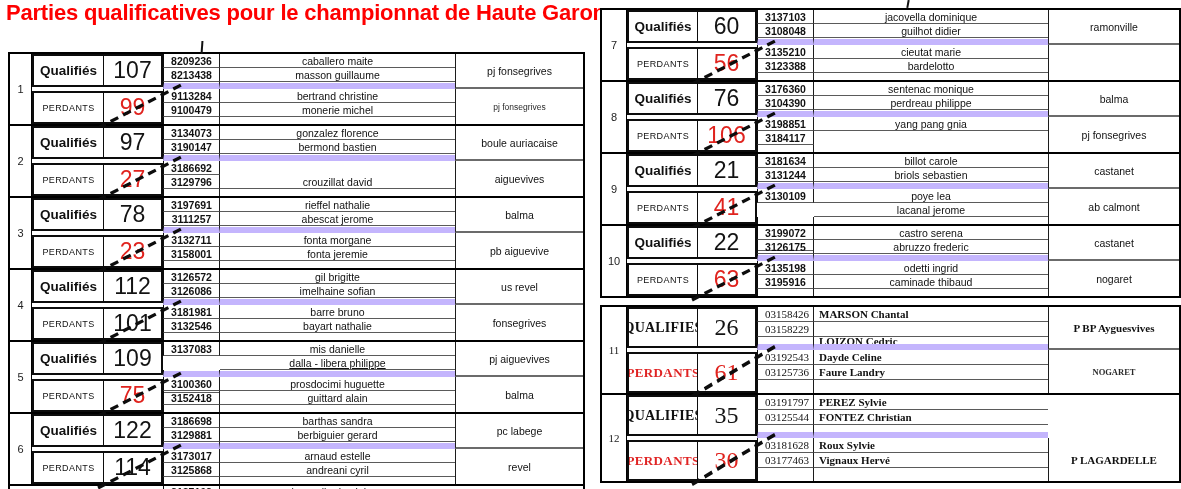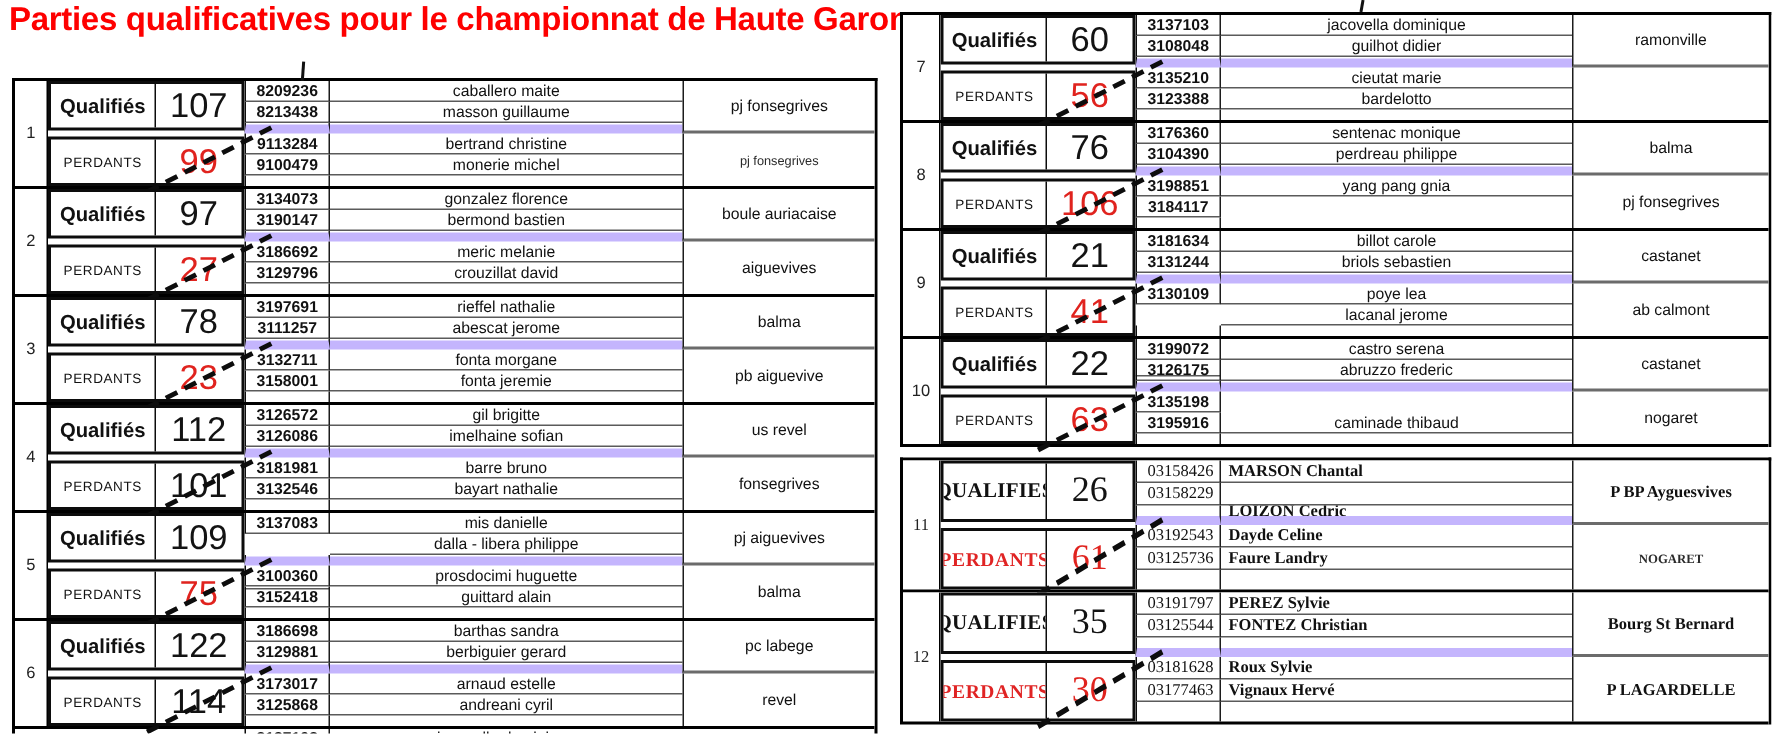--- a/index.html
+++ b/index.html
@@ -145,21 +145,20 @@
         </div>
       </div>
       <div class="idcell" style="grid-row: 1;">3134073</div>
       <div class="namecell" style="grid-row: 1;">gonzalez florence</div>
       <div class="idcell" style="grid-row: 2;">3190147</div>
       <div class="namecell" style="grid-row: 2;">bermond bastien</div>
       <div class="idcell row-sep" style="grid-row: 3;"></div>
       <div class="namecell row-sep" style="grid-row: 3;"></div>
       <div class="clubcell q">boule auriacaise</div>
       <div class="idcell" style="grid-row: 4;">3186692</div>
-      <div class="namecell" style="grid-row: 4;">meric melanie</div>
       <div class="idcell" style="grid-row: 5;">3129796</div>
       <div class="namecell" style="grid-row: 5;">crouzillat david</div>
       <div class="idcell row-last" style="grid-row: 6;"></div>
       <div class="namecell row-last" style="grid-row: 6;"></div>
       <div class="clubcell p">aiguevives</div>
     </div>
     <div class="block std" style="grid-template-columns: 22px 71px 60px 57px 235px 128px;">
       <div class="numcell">3</div>
       <div class="pairbox q">
         <div class="labelcell">Qualifiés</div>
@@ -236,21 +235,21 @@
         <div class="scorecell">
           <span class="score-red">75</span>
           <svg class="strike-svg" viewBox="0 0 88 50" preserveAspectRatio="none">
             <line x1="3" y1="46" x2="85" y2="3" stroke="#0d0d0d" stroke-width="3.2" stroke-dasharray="8.5 5.5"></line>
           </svg>
         </div>
       </div>
       <div class="idcell" style="grid-row: 1;">3137083</div>
       <div class="namecell" style="grid-row: 1;">mis danielle</div>
       <div class="idcell" style="grid-row: 2; margin-top: 36px;">3137086</div>
-      <div class="namecell" style="grid-row: 2;">dalla - libera philippe</div>
+      <div class="namecell" style="grid-row: 2; text-decoration: underline;">dalla - libera philippe</div>
       <div class="idcell row-sep" style="grid-row: 3;"></div>
       <div class="namecell row-sep" style="grid-row: 3;"></div>
       <div class="clubcell q">pj aiguevives</div>
       <div class="idcell" style="grid-row: 4;">3100360</div>
       <div class="namecell" style="grid-row: 4;">prosdocimi huguette</div>
       <div class="idcell" style="grid-row: 5;">3152418</div>
       <div class="namecell" style="grid-row: 5;">guittard alain</div>
       <div class="idcell row-last" style="grid-row: 6;"></div>
       <div class="namecell row-last" style="grid-row: 6;"></div>
       <div class="clubcell p">balma</div>
@@ -407,20 +406,21 @@
         </div>
       </div>
       <div class="idcell" style="grid-row: 1;">3199072</div>
       <div class="namecell" style="grid-row: 1;">castro serena</div>
       <div class="idcell" style="grid-row: 2;">3126175</div>
       <div class="namecell" style="grid-row: 2;">abruzzo frederic</div>
       <div class="idcell row-sep" style="grid-row: 3;"></div>
       <div class="namecell row-sep" style="grid-row: 3;"></div>
       <div class="clubcell q">castanet</div>
       <div class="idcell" style="grid-row: 4;">3135198</div>
+      <div class="namecell" style="grid-row: 4;">odetti ingrid</div>
       <div class="idcell" style="grid-row: 5;">3195916</div>
       <div class="namecell" style="grid-row: 5;">caminade thibaud</div>
       <div class="idcell row-last" style="grid-row: 6;"></div>
       <div class="namecell row-last" style="grid-row: 6;"></div>
       <div class="clubcell p">nogaret</div>
     </div>
   </div>
 <div id="col-right-b" class="tablecol">
     <div class="block caps" style="grid-template-columns: 25px 68px 62px 57px 234px 131px;">
       <div class="numcell">11</div>
@@ -470,21 +470,20 @@
             <line x1="3" y1="46" x2="85" y2="3" stroke="#0d0d0d" stroke-width="3.2" stroke-dasharray="8.5 5.5"></line>
           </svg>
         </div>
       </div>
       <div class="idcell" style="grid-row: 1;">03191797</div>
       <div class="namecell" style="grid-row: 1;">PEREZ  Sylvie</div>
       <div class="idcell" style="grid-row: 2;">03125544</div>
       <div class="namecell" style="grid-row: 2;">FONTEZ  Christian</div>
       <div class="idcell row-sep" style="grid-row: 3;"></div>
       <div class="namecell row-sep" style="grid-row: 3;"></div>
-      <div class="clubcell q">Bourg St Bernard</div>
       <div class="idcell" style="grid-row: 4;">03181628</div>
       <div class="namecell" style="grid-row: 4;">Roux  Sylvie</div>
       <div class="idcell" style="grid-row: 5;">03177463</div>
       <div class="namecell" style="grid-row: 5;">Vignaux  Hervé</div>
       <div class="idcell row-last" style="grid-row: 6;"></div>
       <div class="namecell row-last" style="grid-row: 6;"></div>
       <div class="clubcell p">P LAGARDELLE</div>
     </div>
   </div>
 

